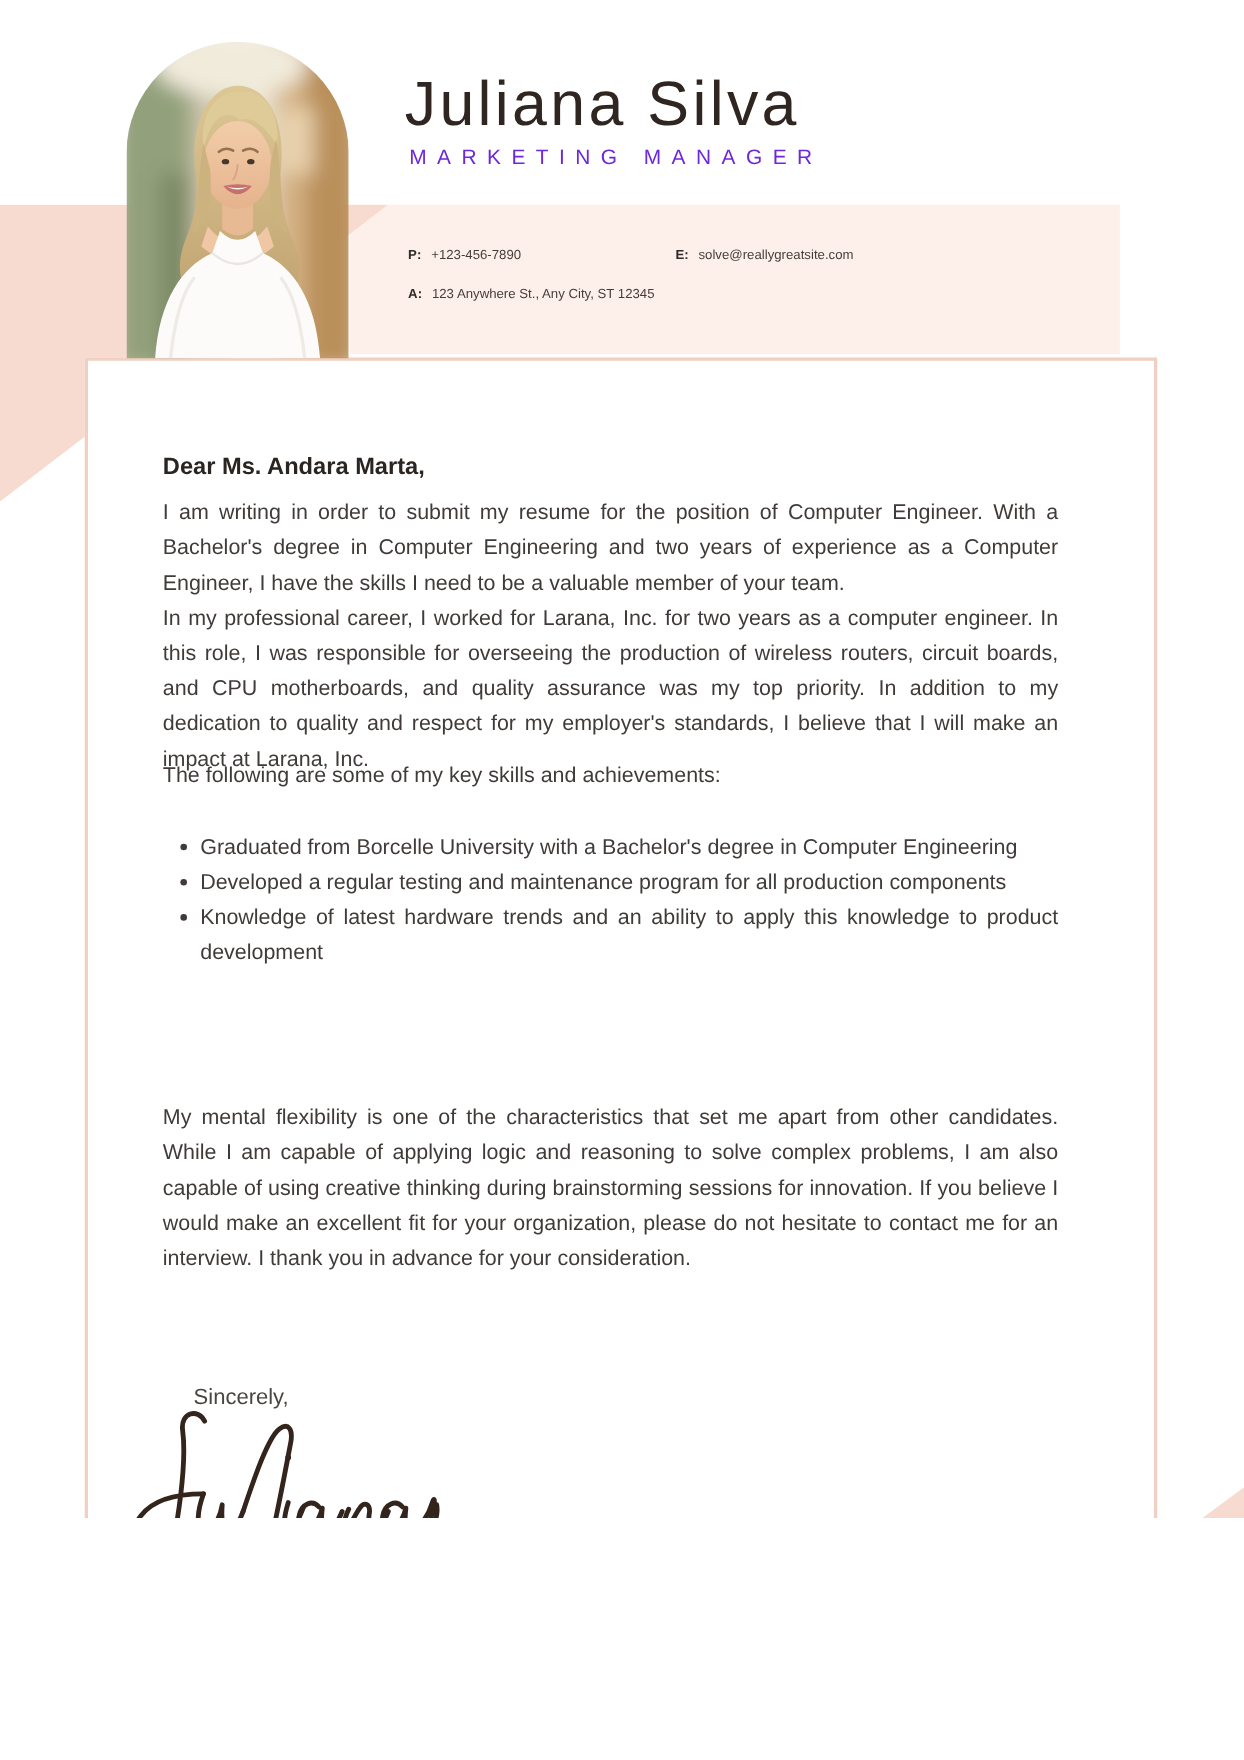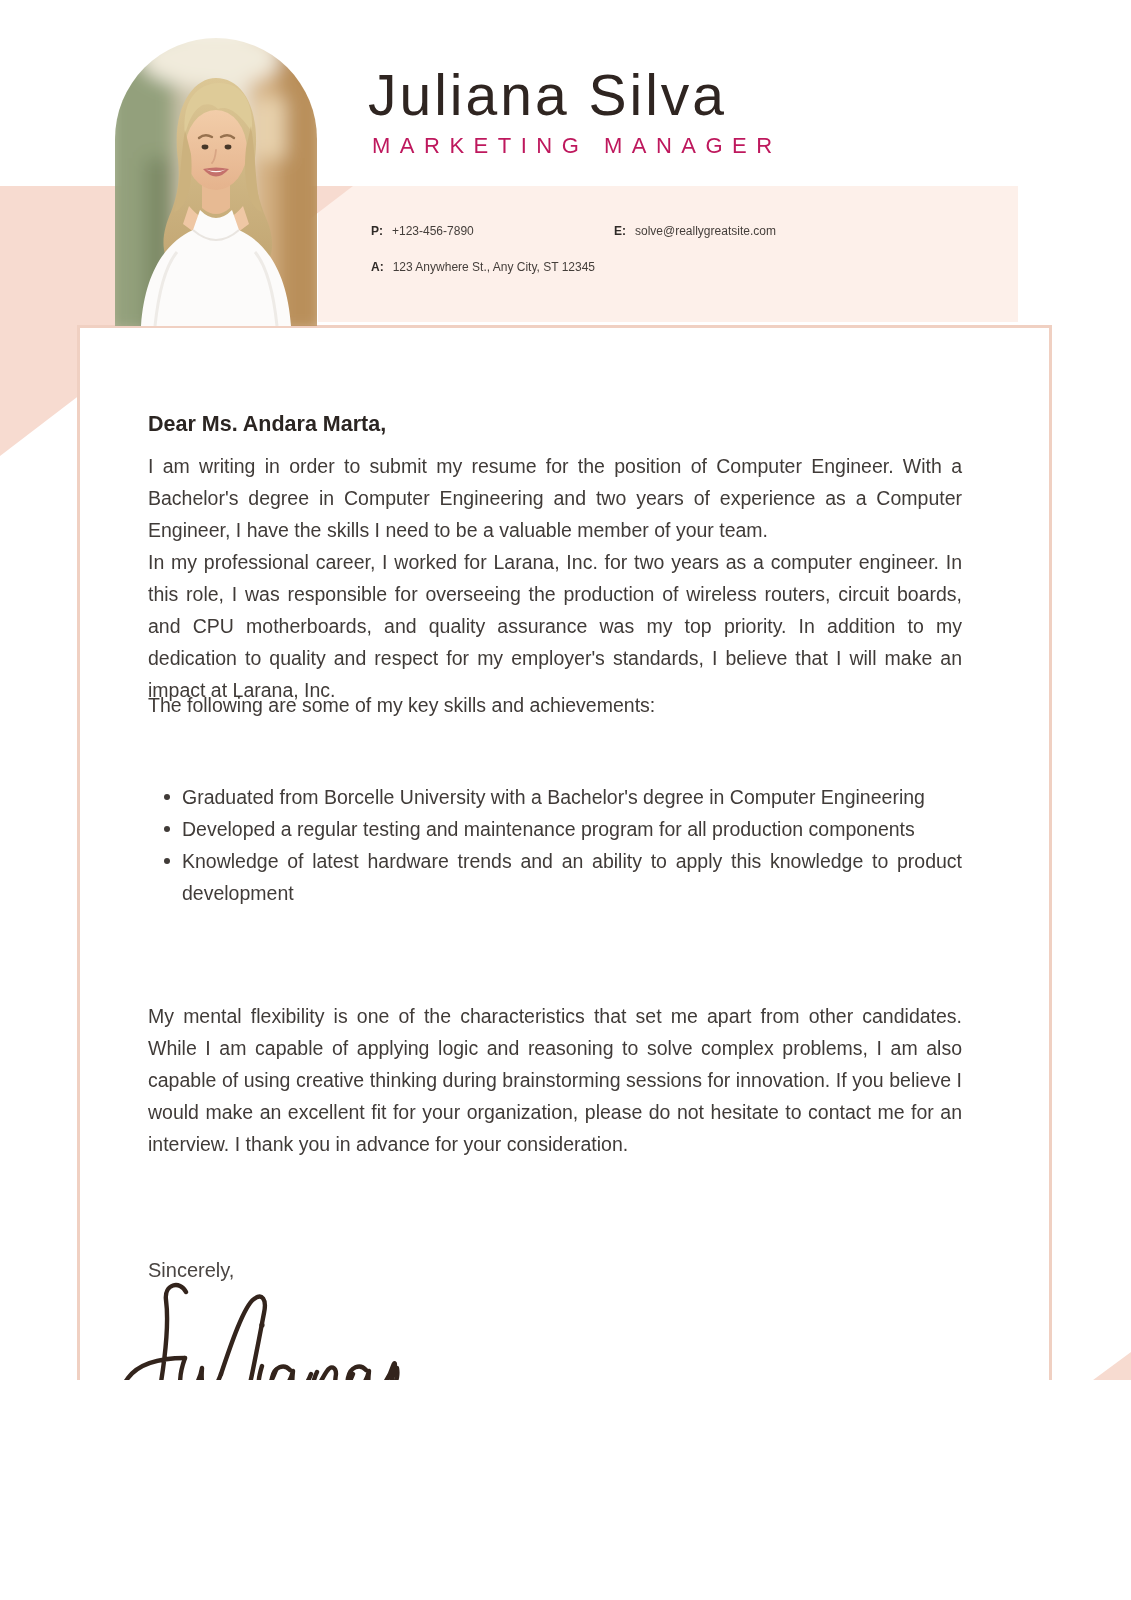--- a/index.html
+++ b/index.html
@@ -36,44 +36,44 @@
     position:absolute; left:115px; top:38px; width:202px; height:288px;
     border-radius:101px 101px 0 0; overflow:hidden; z-index:4;
   }
   .photo-arch svg { display:block; width:202px; height:288px; }
   .name {
     position:absolute; left:368px; top:62px; width:700px;
     font-size:57px; letter-spacing:3px; font-weight:500; color:#2f2521; z-index:5;
   }
   .role {
     position:absolute; left:372px; top:133px; width:700px;
-    font-size:22px; letter-spacing:9.5px; color:#be185d; z-index:5;
+    font-size:19px; letter-spacing:9.5px; color:#6d28d9; z-index:5;
   }
   .contact-cell { position:absolute; z-index:5; font-size:12px; color:#443e3a; white-space:nowrap; }
   .contact-cell b { color:#2f2a27; font-weight:700; margin-right:9px; }
   .cell-phone   { left:371px; top:224px; }
   .cell-email   { left:614px; top:224px; }
   .cell-address { left:371px; top:260px; }
   
   .lt { position:absolute; left:148px; width:814px; z-index:5;
         font-size:19.5px; line-height:32px; color:#403b38; }
   .salutation { top:408px; font-size:21.5px; font-weight:700; color:#2b2522; }
   .block-1 { top:450px; }
   .block-1 p { text-align:justify; }
   .skills-intro { top:689px; }
-  .skills-list { top:781px; list-style:none; }
+  .skills-list { top:754px; list-style:none; }
   .skills-list li {
     position:relative; padding-left:34px; text-align:justify;
   }
   .skills-list li::before {
     content:""; position:absolute; left:16px; top:13px;
     width:6px; height:6px; border-radius:50%; background:#403b38;
   }
   .closing { top:1000px; text-align:justify; }
-  .signoff { top:1254px; font-size:20px; color:#4a4542; }
+  .signoff { top:1254px; font-size:20px; color:#4a4542;margin-left:28px; }
   .signature-svg { position:absolute; left:102px; top:1278px; width:300px; height:198px; z-index:6; }
   .signature-name { top:1424px; font-size:21px; font-weight:700; color:#38312c; }
 </style>
 </head>
 <body>
 
 <div class="page">
 
   <div class="contact-panel"></div>
   <div class="tri-top-left"></div>

